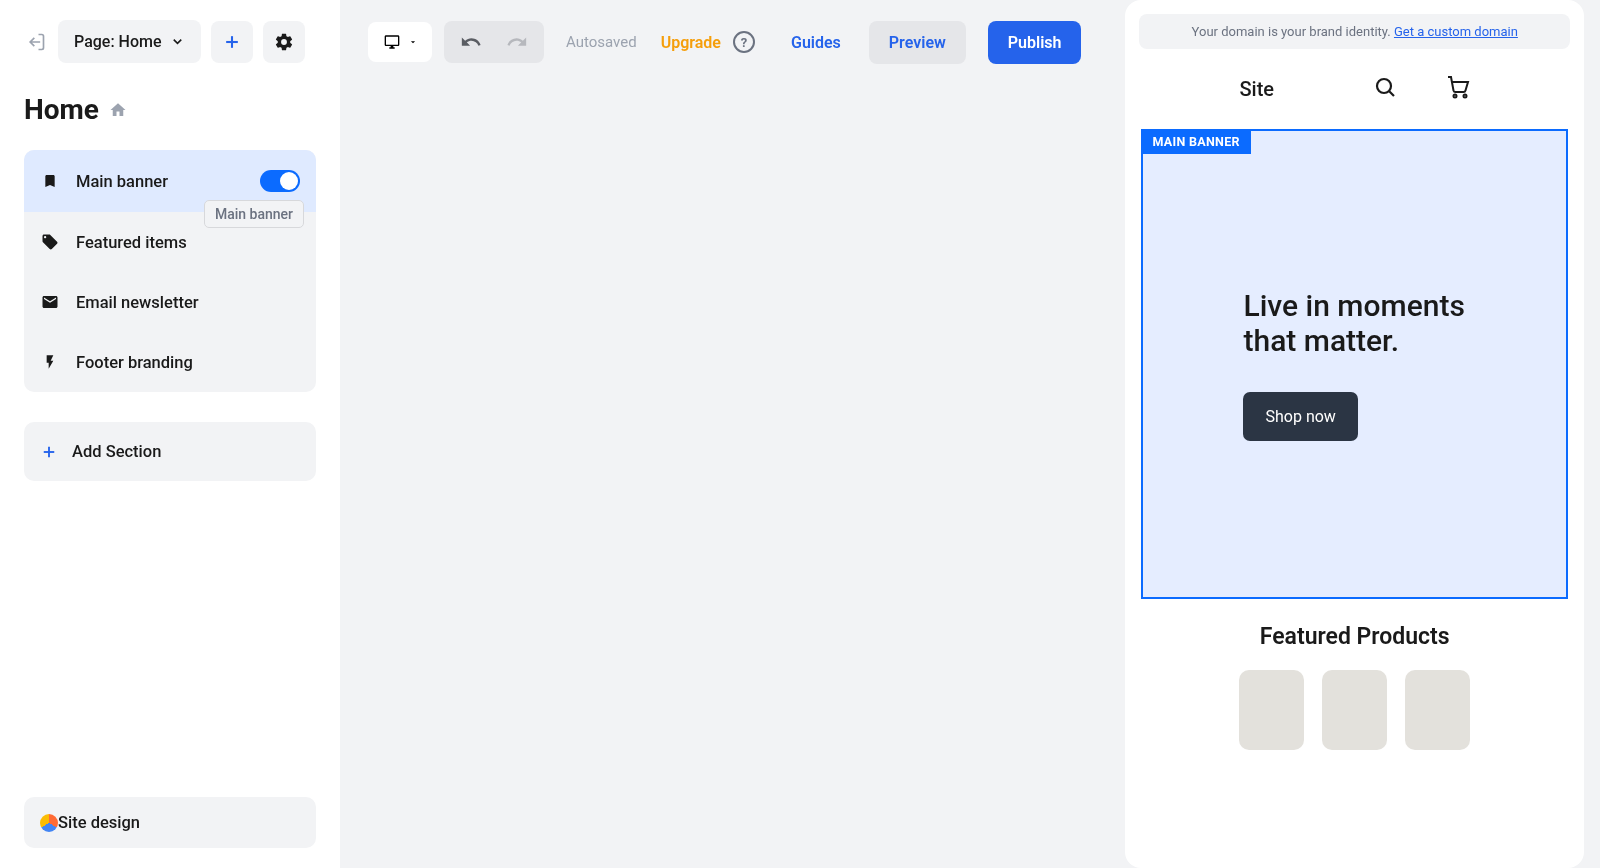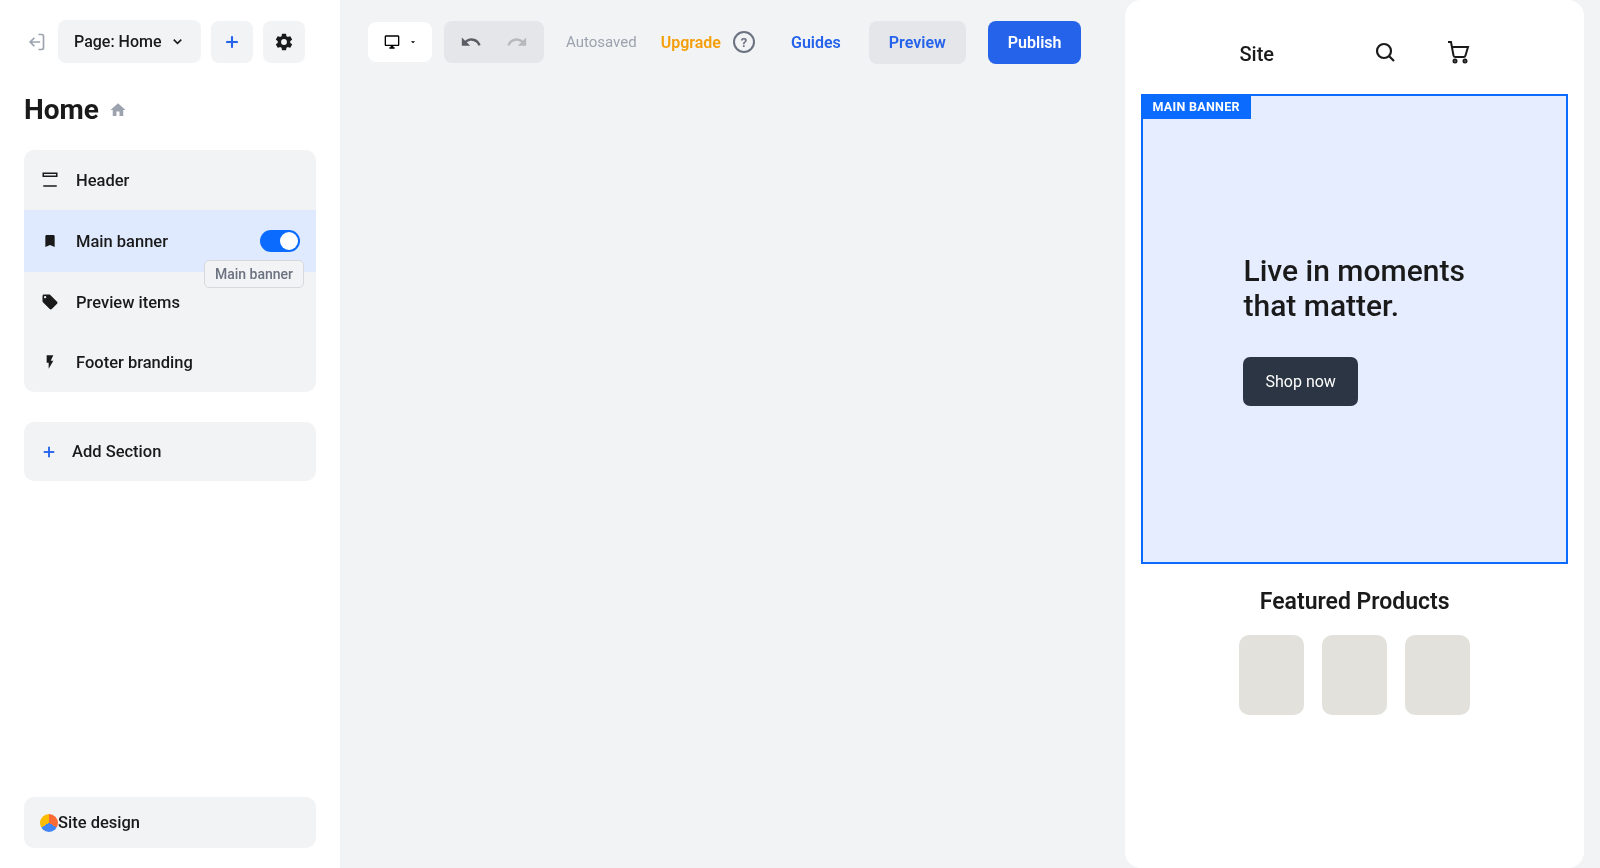--- a/index.html
+++ b/index.html
@@ -84,46 +84,45 @@
   </div>
 
   <div class="page-title">
     <span>Home</span>
     <svg width="18" height="18" viewBox="0 0 24 24" fill="currentColor">
         <path d="M10 20v-6h4v6h5v-8h3L12 3 2 12h3v8z"></path>
       </svg>
   </div>
 
   <div class="section-list">
-    <div class="section-item">
-      <span class="ico">
-          <svg width="18" height="18" viewBox="0 0 24 24" fill="none" stroke="currentColor" stroke-width="2">
-            <rect x="3" y="3" width="18" height="4"></rect>
-            <line x1="3" y1="20" x2="21" y2="20"></line>
-          </svg>
-        </span>
-      <span class="label">Header</span>
-    </div>
     <div class="section-item active">
       <span class="ico">
           <svg width="16" height="16" viewBox="0 0 24 24" fill="currentColor">
             <path d="M17 3H7c-1.1 0-2 .9-2 2v16l7-3 7 3V5c0-1.1-.9-2-2-2z"></path>
           </svg>
         </span>
       <span class="label">Main banner</span>
       <div class="toggle"></div>
       <div class="tooltip">Main banner</div>
     </div>
     <div class="section-item">
       <span class="ico">
           <svg width="18" height="18" viewBox="0 0 24 24" fill="currentColor">
             <path d="M21.41 11.58l-9-9C12.05 2.22 11.55 2 11 2H4c-1.1 0-2 .9-2 2v7c0 .55.22 1.05.59 1.42l9 9c.36.36.86.58 1.41.58.55 0 1.05-.22 1.41-.59l7-7c.37-.36.59-.86.59-1.41 0-.55-.23-1.06-.59-1.42zM5.5 7C4.67 7 4 6.33 4 5.5S4.67 4 5.5 4 7 4.67 7 5.5 6.33 7 5.5 7z"></path>
           </svg>
         </span>
-      <span class="label">Preview items</span>
+      <span class="label">Featured items</span>
+    </div>
+    <div class="section-item">
+      <span class="ico">
+          <svg width="18" height="18" viewBox="0 0 24 24" fill="currentColor">
+            <path d="M20 4H4c-1.1 0-2 .9-2 2v12c0 1.1.9 2 2 2h16c1.1 0 2-.9 2-2V6c0-1.1-.9-2-2-2zm0 4l-8 5-8-5V6l8 5 8-5v2z"></path>
+          </svg>
+        </span>
+      <span class="label">Email newsletter</span>
     </div>
     <div class="section-item">
       <span class="ico">
           <svg width="16" height="16" viewBox="0 0 24 24" fill="currentColor">
             <path d="M7 2v11h3v9l7-12h-4l4-8z"></path>
           </svg>
         </span>
       <span class="label">Footer branding</span>
     </div>
   </div>
@@ -166,20 +165,23 @@
     <div class="grow"></div>
     <span class="link-upgrade">Upgrade</span>
     <div class="help-btn">?</div>
     <span class="link-guides">Guides</span>
     <div class="btn-preview">Preview</div>
     <div class="btn-publish">Publish</div>
   </div>
 
   <div class="canvas-wrap">
     <div class="canvas">
+      <div class="domain-bar">
+        <span>Your domain is your brand identity. </span><a>Get a custom domain</a>
+      </div>
 
       <div class="site-header">
         <span class="site-name">Site</span>
         <div class="grow"></div>
         <span class="hicon"><svg width="24" height="24" viewBox="0 0 24 24" fill="none" stroke="currentColor" stroke-width="2.2">
               <circle cx="11" cy="11" r="7"></circle>
               <line x1="21" y1="21" x2="16.2" y2="16.2"></line>
             </svg></span>
         <span class="hicon" style="margin-left:18px"><svg width="24" height="24" viewBox="0 0 24 24" fill="none" stroke="currentColor" stroke-width="2">
               <circle cx="9" cy="21" r="1.5"></circle>

